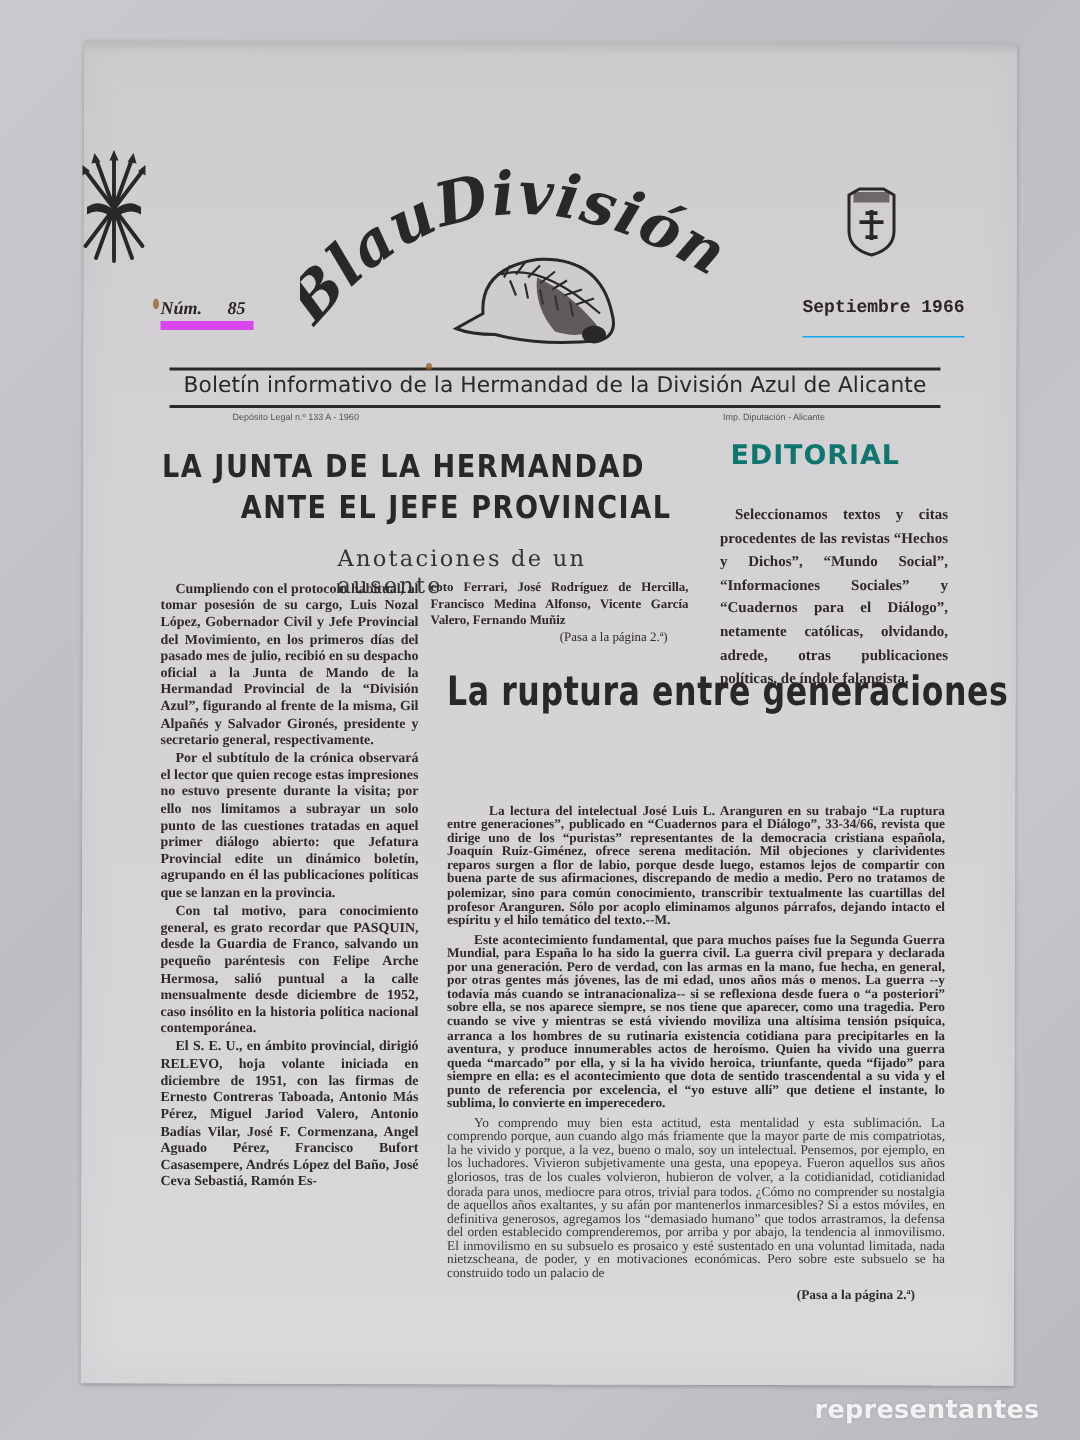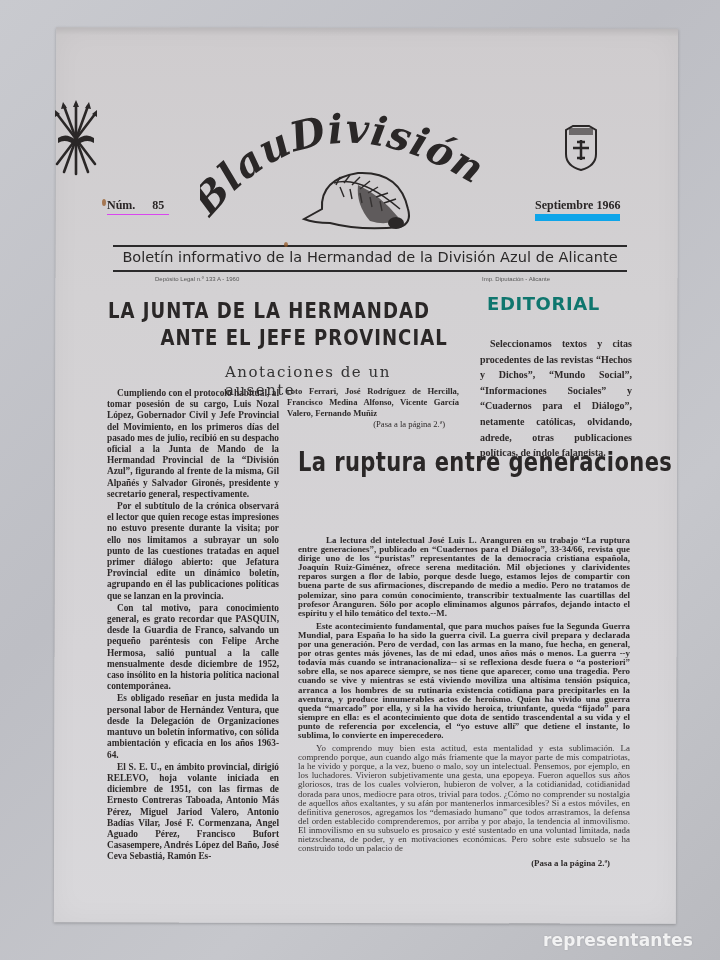--- a/index.html
+++ b/index.html
@@ -32,27 +32,27 @@
   }
   .masthead-title {
     position: absolute; left: 200px; top: 90px; width: 300px; height: 150px;
   }
   .helmet {
     position: absolute; left: 300px; top: 165px; width: 120px; height: 70px;
   }
   .num {
     position: absolute; left: 107px; top: 198px;
     font-family: "Liberation Serif", serif; font-weight: bold; font-size: 12px;
-    border-bottom: 1px solid #d946ef; padding-bottom: 1px; width: 62px;
+    border-bottom: 6px solid #d946ef; padding-bottom: 1px; width: 62px; font-style: italic;
   }
   .num .n { margin-left: 14px; }
   .date {
     position: absolute; left: 535px; top: 198px;
-    font-family: Liberation Serif, serif; font-weight: bold; font-size: 12px;
-    border-bottom: 7px solid #0ea5e9; padding-bottom: 1px;
+    font-family: Liberation Mono, monospace; font-weight: bold; font-size: 12px;
+    border-bottom: 1px solid #0ea5e9; padding-bottom: 12px;
   }
   .rule-thick { position: absolute; left: 113px; width: 514px; height: 2px; background: #2b2a2b; }
   .subtitle {
     position: absolute; left: 113px; top: 249px; width: 514px; text-align: center;
     font-family: "DejaVu Sans", sans-serif; font-size: 14.5px; color: #2a2828; letter-spacing: 0.05px;
   }
   .legal {
     position: absolute; top: 276px; font-family: "Liberation Sans", sans-serif; font-size: 6px; color: #555;
   }
 
@@ -185,21 +185,20 @@
 <div class="h-junta">
   <span class="l1">LA JUNTA DE LA HERMANDAD</span>
   <span class="l2">ANTE EL JEFE PROVINCIAL</span>
 </div>
 <div class="h-sub">Anotaciones de un ausente</div>
 
 <div class="col col-left">
   <p>Cumpliendo con el protocolo habitual, al tomar posesión de su cargo, Luis Nozal López, Gobernador Civil y Jefe Provincial del Movimiento, en los primeros días del pasado mes de julio, recibió en su despacho oficial a la Junta de Mando de la Hermandad Provincial de la “División Azul”, figurando al frente de la misma, Gil Alpañés y Salvador Gironés, presidente y secretario general, respectivamente.</p>
   <p>Por el subtítulo de la crónica observará el lector que quien recoge estas impresiones no estuvo presente durante la visita; por ello nos limitamos a subrayar un solo punto de las cuestiones tratadas en aquel primer diálogo abierto: que Jefatura Provincial edite un dinámico boletín, agrupando en él las publicaciones políticas que se lanzan en la provincia.</p>
   <p>Con tal motivo, para conocimiento general, es grato recordar que PASQUIN, desde la Guardia de Franco, salvando un pequeño paréntesis con Felipe Arche Hermosa, salió puntual a la calle mensualmente desde diciembre de 1952, caso insólito en la historia política nacional contemporánea.</p>
-  <p>Es obligado reseñar en justa medida la personal labor de Hernández Ventura, que desde la Delegación de Organizaciones mantuvo un boletín informativo, con sólida ambientación y eficacia en los años 1963-64.</p>
   <p>El S. E. U., en ámbito provincial, dirigió RELEVO, hoja volante iniciada en diciembre de 1951, con las firmas de Ernesto Contreras Taboada, Antonio Más Pérez, Miguel Jariod Valero, Antonio Badías Vilar, José F. Cormenzana, Angel Aguado Pérez, Francisco Bufort Casasempere, Andrés López del Baño, José Ceva Sebastiá, Ramón Es-</p>
 </div>
 
 <div class="col col-mid">
   <div>coto Ferrari, José Rodríguez de Hercilla, Francisco Medina Alfonso, Vicente García Valero, Fernando Muñiz</div>
   <div class="pasa">(Pasa a la página 2.ª)</div>
 </div>
 
 <div class="h-editorial">EDITORIAL</div>
 <div class="col col-edit">

